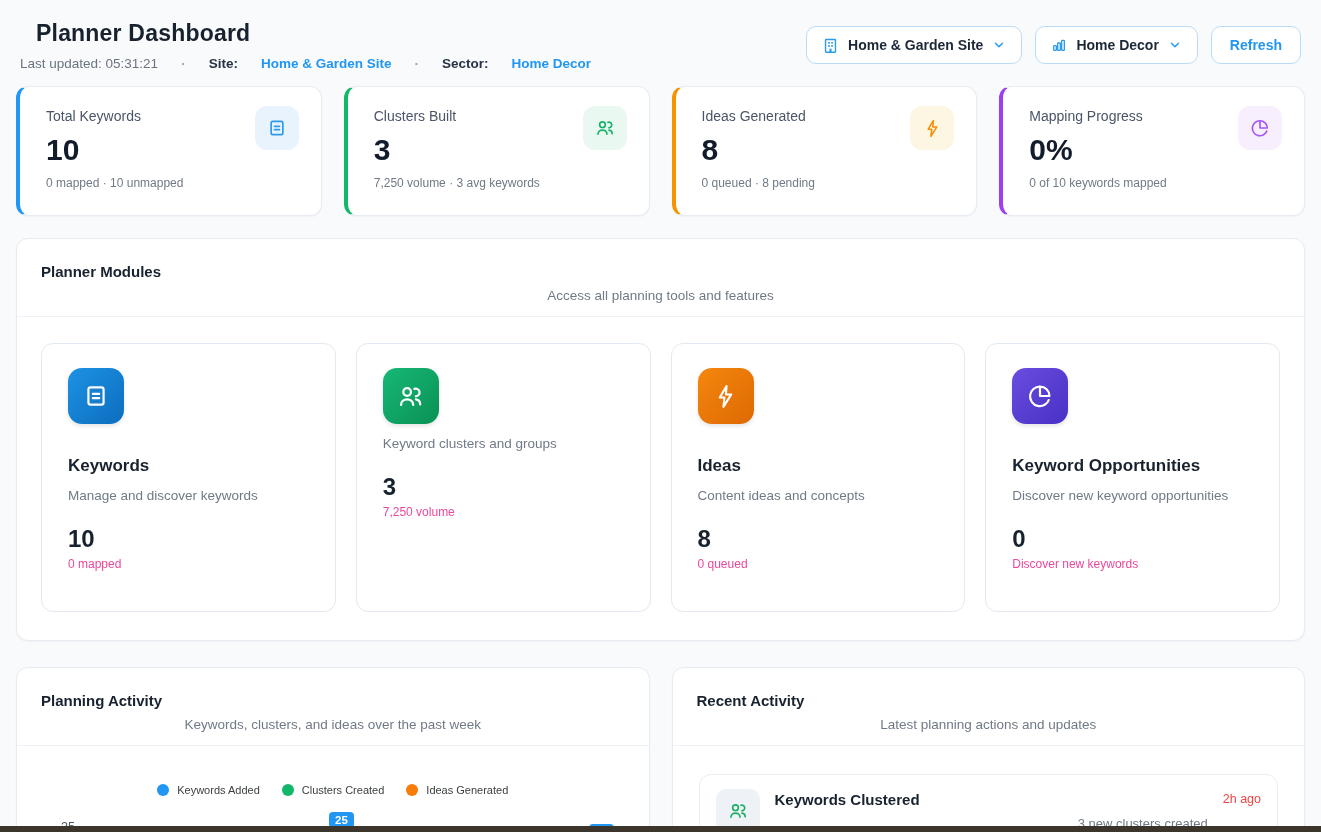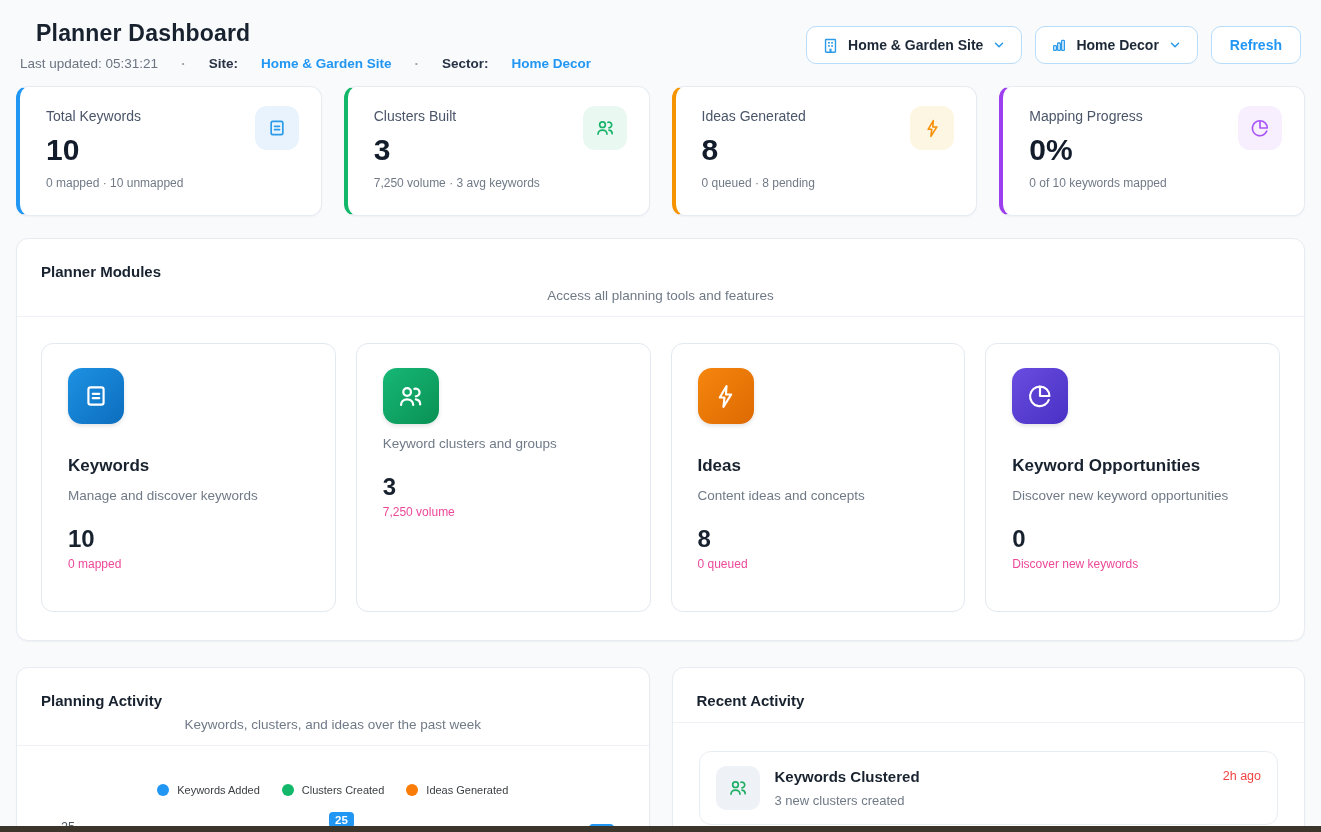--- a/index.html
+++ b/index.html
@@ -77,21 +77,21 @@
     padding:2px 6px; border-radius:4px; box-shadow:0 0 0 2px rgba(255,255,255,.95);
   }
   .badge-25 { left:312px; top:11px; }
   .badge-24 { left:572px; top:23px; }
 
   .recent-body { padding:28px 26px; }
   .activity-item { border:1px solid #e8edf2; border-radius:12px; padding:14px 16px; display:flex; gap:15px; align-items:flex-start; background:#fff; }
   .activity-icon-box { width:44px; height:44px; border-radius:10px; background:#eef2f6; display:flex; align-items:center; justify-content:center; color:#1fae63; flex:0 0 auto; }
   .activity-text { flex:1; }
   .activity-title { font-size:15px; font-weight:800; color:#18222f; margin-top:2px; }
-  .activity-desc { font-size:13px; color:#707a87; margin-top:8px; }
+  .activity-desc { font-size:13px; color:#707a87; margin-top:8px;text-align:right; }
   .activity-time { font-size:12.5px; color:#ef4444; margin-top:3px; }
 
   .bottom-strip { position:absolute; left:0; bottom:0; width:100%; height:6px; background:#3b352c; z-index:20; }
 </style>
 </head>
 <body>
 
 <div class="page">
 
   <div class="header">
@@ -295,20 +295,21 @@
           <path d="M548 60 C578 54 598 46 620 38 L631 34" fill="none" stroke="#2196f3" stroke-width="3" stroke-linecap="round"></path>
         </svg>
         <div class="pt-badge badge-25">25</div>
         <div class="pt-badge badge-24">24</div>
       </div>
     </div>
 
     <div class="panel">
       <div class="panel-head">
         <div class="panel-title">Recent Activity</div>
+        <div class="panel-sub">Latest planning actions and updates</div>
       </div>
       <div class="divider"></div>
       <div class="recent-body">
         <div class="activity-item">
           <div class="activity-icon-box">
             <svg width="20" height="20" viewBox="0 0 24 24" fill="none" stroke="currentColor" stroke-width="2" stroke-linecap="round" stroke-linejoin="round">
               <circle cx="9" cy="8" r="3.4"></circle>
                 <path d="M3.6 19.5c0-3 2.4-5 5.4-5s5.4 2 5.4 5"></path>
               <path d="M15.5 5.2a3.4 3.4 0 1 1 1.2 6.6"></path>
                 <path d="M16.8 14.6c2.4.3 3.8 2 3.8 4.4"></path>

